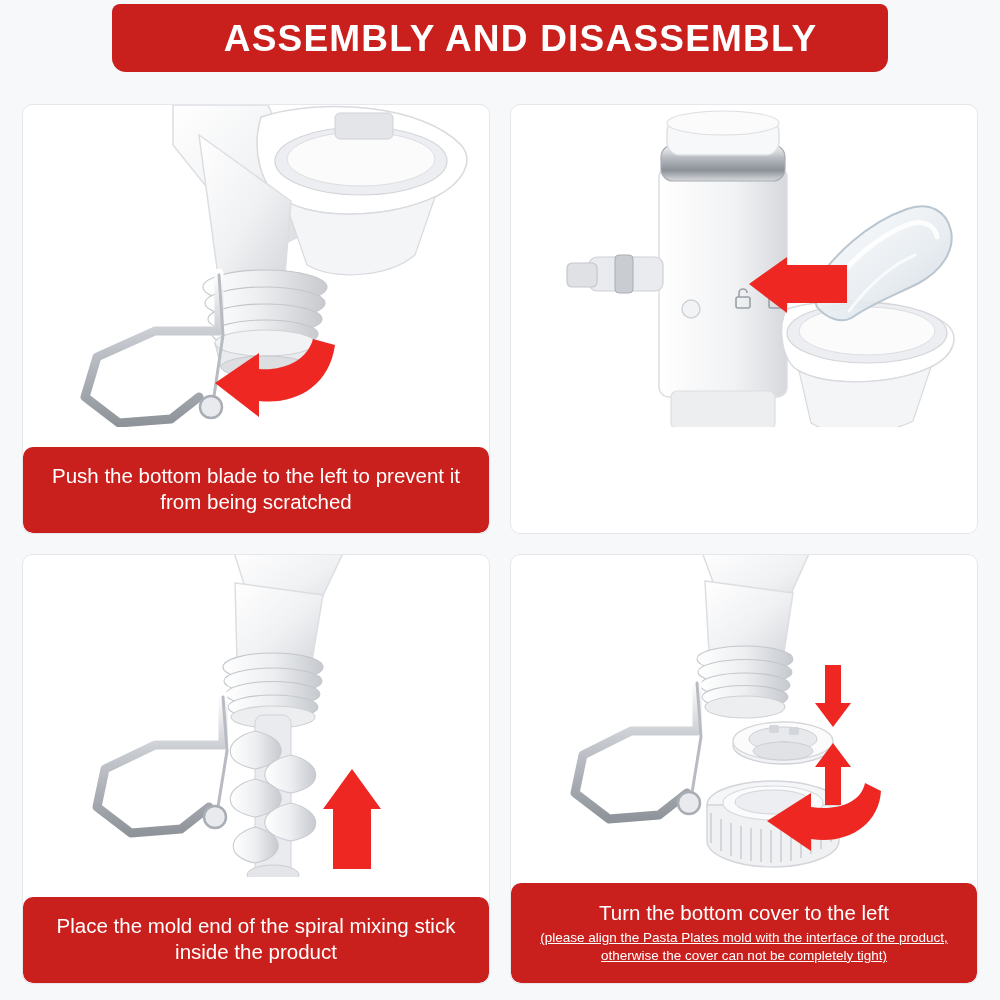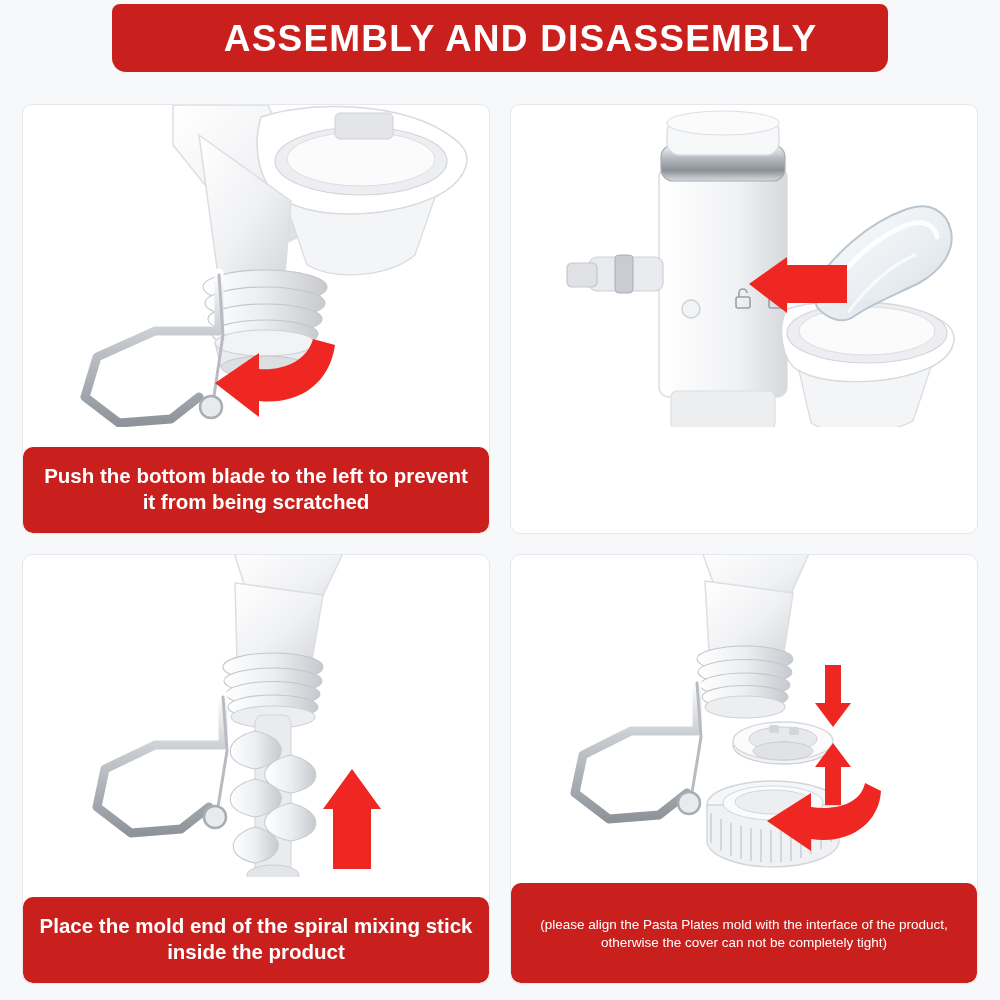--- a/index.html
+++ b/index.html
@@ -69,27 +69,28 @@
     display: flex;
     flex-direction: column;
     align-items: center;
     justify-content: center;
     padding: 8px 16px 10px;
     text-align: center;
   }
   .caption-main {
     font-size: 20.5px;
     line-height: 1.28;
-    font-weight: 700;
+    font-weight: 400;
   }
   .caption-sub {
     font-size: 13.5px;
     line-height: 1.3;
     margin-top: 3px;
     font-weight: 400;
+    text-decoration: underline;
   }
   
   .panel.p2 .caption { min-height: 100px; }
   .panel.p4 .caption { min-height: 100px; }
 
   svg { display: block; }
 </style>
 </head>
 <body>
 
@@ -344,18 +345,19 @@
 
         <svg style="position:absolute; left:300px; top:186px;" width="44" height="66" viewBox="0 0 44 66">
           <path d="M14 64 L30 64 L30 26 L40 26 L22 2 L4 26 L14 26 Z" fill="#ee2722"></path>
         </svg>
 
         <svg style="position:absolute; left:246px; top:218px;" width="130" height="78" viewBox="0 0 130 78">
           <path d="M124 18 C122 52 90 72 54 66 L54 78 L10 48 L54 20 L54 34 C80 38 104 30 108 10 Z" fill="#ee2722"></path>
         </svg>
       </div>
       <div class="caption">
+        <div class="caption-main">Turn the bottom cover to the left</div>
         <div class="caption-sub">(please align the Pasta Plates mold with the interface of the product, otherwise the cover can not be completely tight)</div>
       </div>
     </div>
 
   </div>
 </div>
 
 </body></html>

